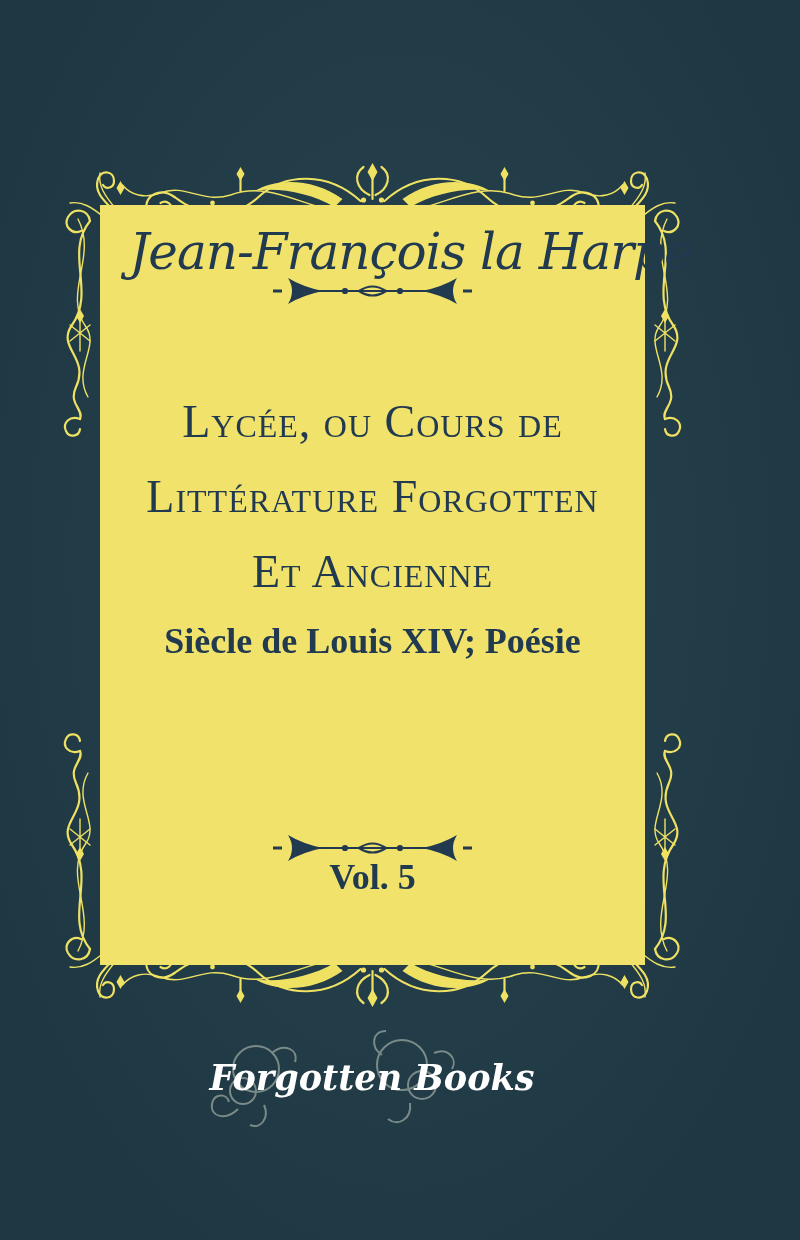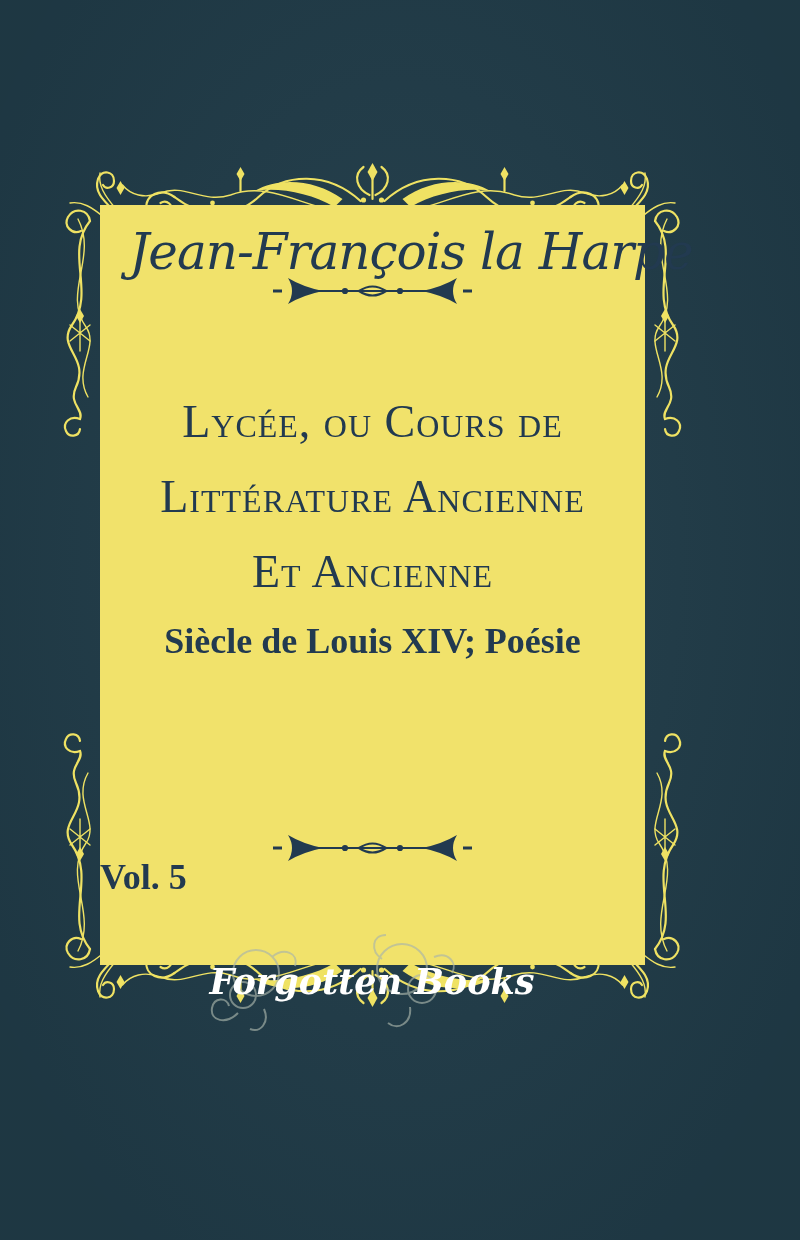--- a/index.html
+++ b/index.html
@@ -40,23 +40,23 @@
     text-align:center;font-variant:small-caps;
     font-size:46px;line-height:75px;color:var(--ink);letter-spacing:1px;
   }
   .title .tline{display:block;white-space:nowrap;text-align:center;}
   .subtitle{
     position:absolute;left:100px;top:616px;width:545px;line-height:50px;
     text-align:center;font-weight:bold;font-size:36px;color:var(--ink);white-space:nowrap;
   }
   .volume{
     position:absolute;left:100px;top:852px;width:545px;line-height:50px;
-    font-weight:bold;font-size:36px;color:var(--ink);
+    text-align:center;font-weight:bold;font-size:36px;color:var(--ink);
   }
-  .logo{position:absolute;left:0;top:920px;width:665px;height:130px;}
+  .logo{position:absolute;left:0;top:1016px;width:665px;height:130px;}
   .logo-swirls{position:absolute;left:172px;top:5px;width:400px;height:120px;}
   .logo-name{
     position:absolute;left:172px;top:32px;width:400px;line-height:60px;
     text-align:center;font-family:"DejaVu Serif", serif;font-style:italic;font-weight:bold;
     font-size:35px;color:var(--logo-text);letter-spacing:0px;white-space:nowrap;
   }
 </style>
 </head>
 <body>
 
@@ -130,21 +130,21 @@
       <path class="ink-stroke" stroke-width="3" d="M 6,18 h 9"></path>
       <g transform="translate(211,0) scale(-1,1)">
         <path class="ink-fill" d="M 56,18 Q 36,14 21,5 Q 29,18 21,31 Q 36,22 56,18 Z"></path>
         <path class="ink-stroke" stroke-width="3" d="M 6,18 h 9"></path>
       </g>
     </g>
   </svg>
 
   <div class="title">
     <span class="tline">Lycée, ou Cours de</span>
-    <span class="tline">Littérature Ancienne</span>
+    <span class="tline">Littérature Forgotten</span>
     <span class="tline">Et Ancienne</span>
   </div>
 
   <div class="subtitle">Siècle de Louis XIV; Poésie</div>
 
   <svg class="divider d2" viewBox="0 0 211 36" xmlns="http://www.w3.org/2000/svg" aria-hidden="true">
     <g>
       <path class="ink-stroke" stroke-width="2.2" d="M 48,18 H 163"></path>
       <circle class="ink-fill" cx="78" cy="18" r="3.1"></circle>
       <circle class="ink-fill" cx="133" cy="18" r="3.1"></circle>

